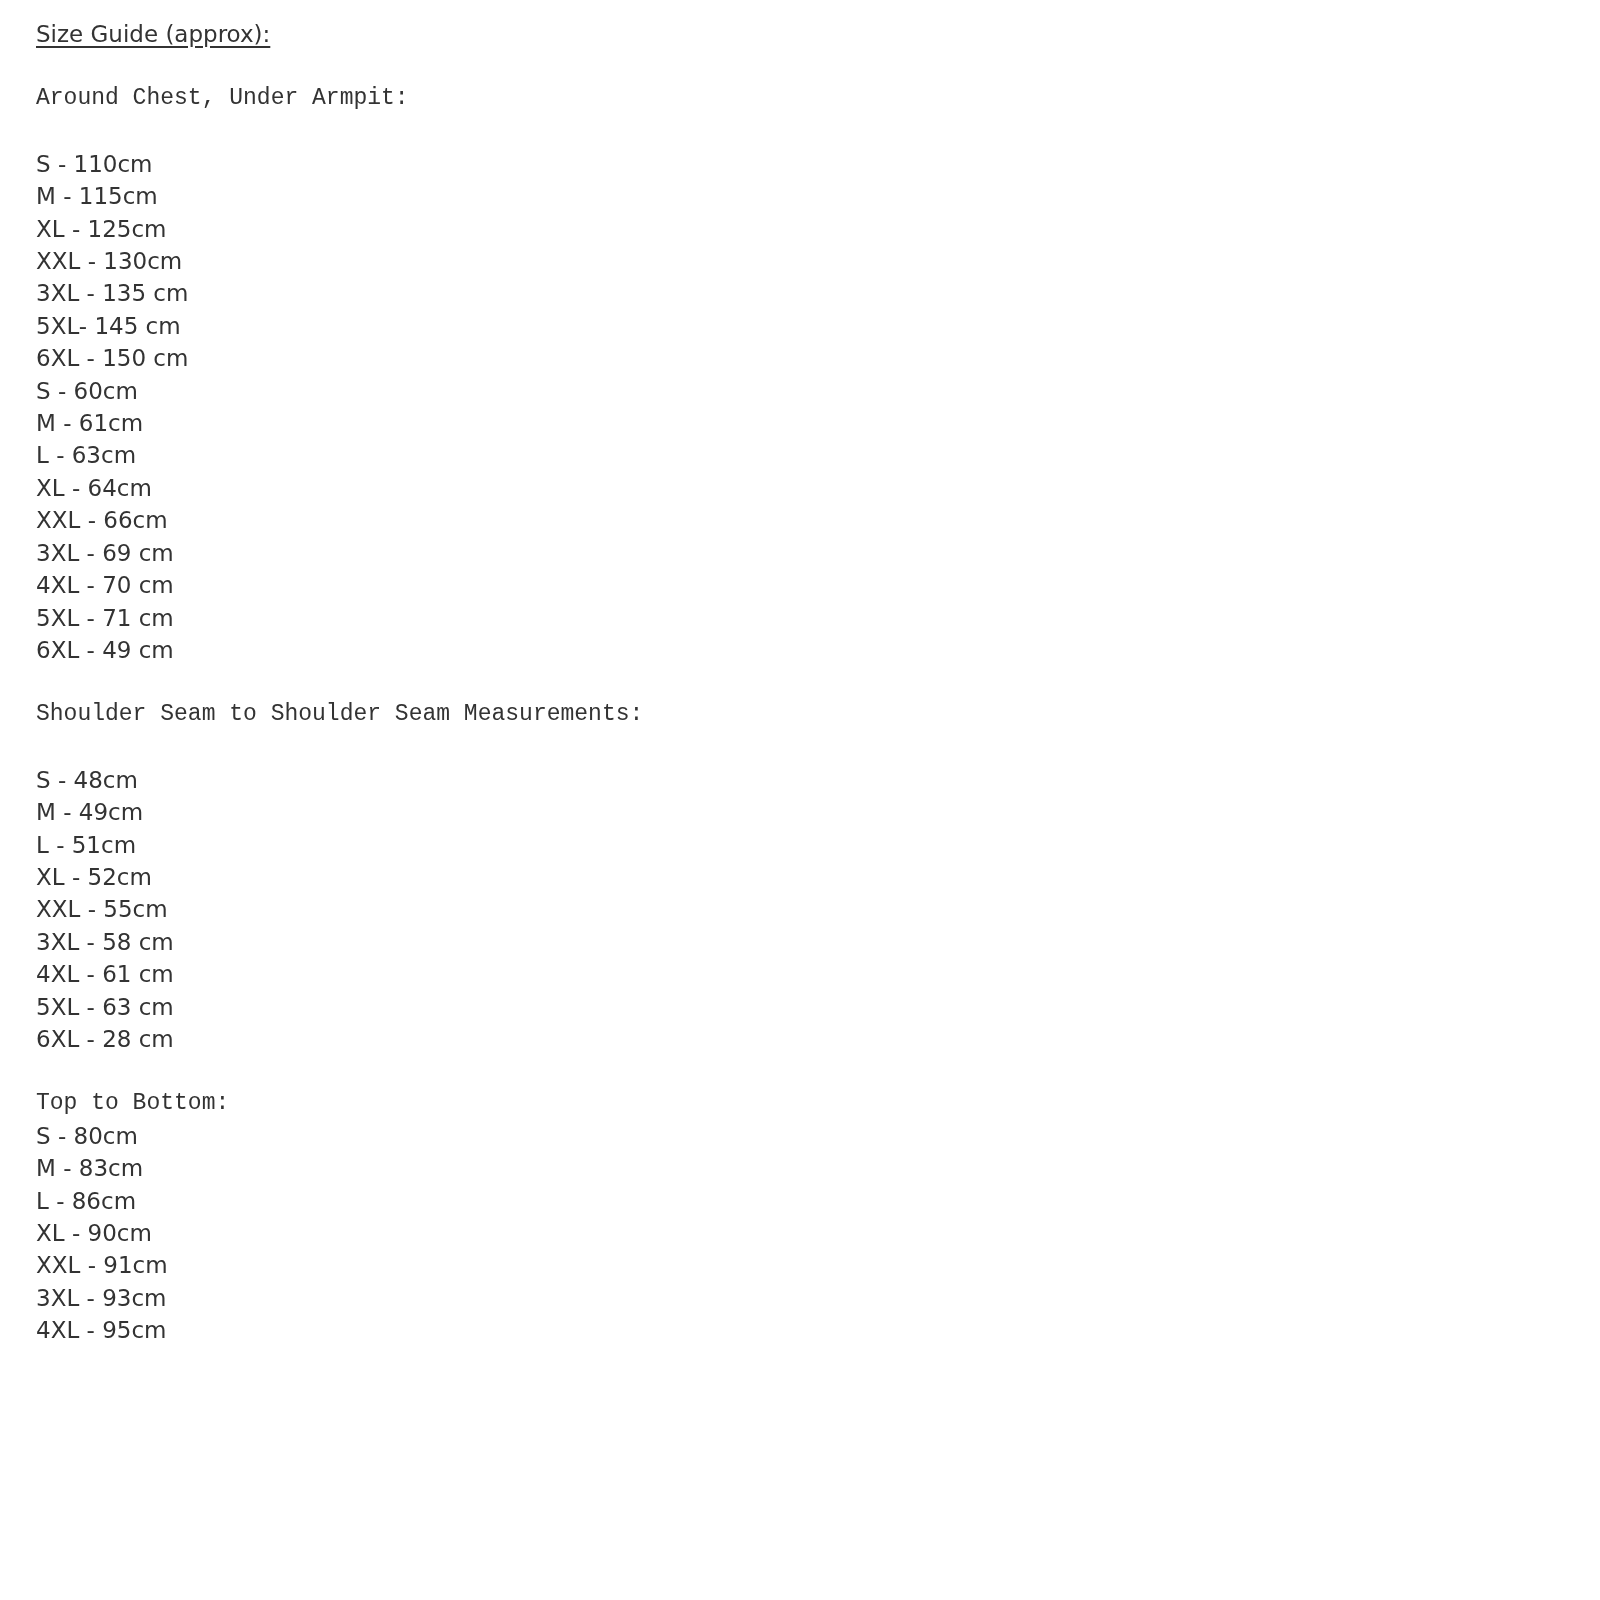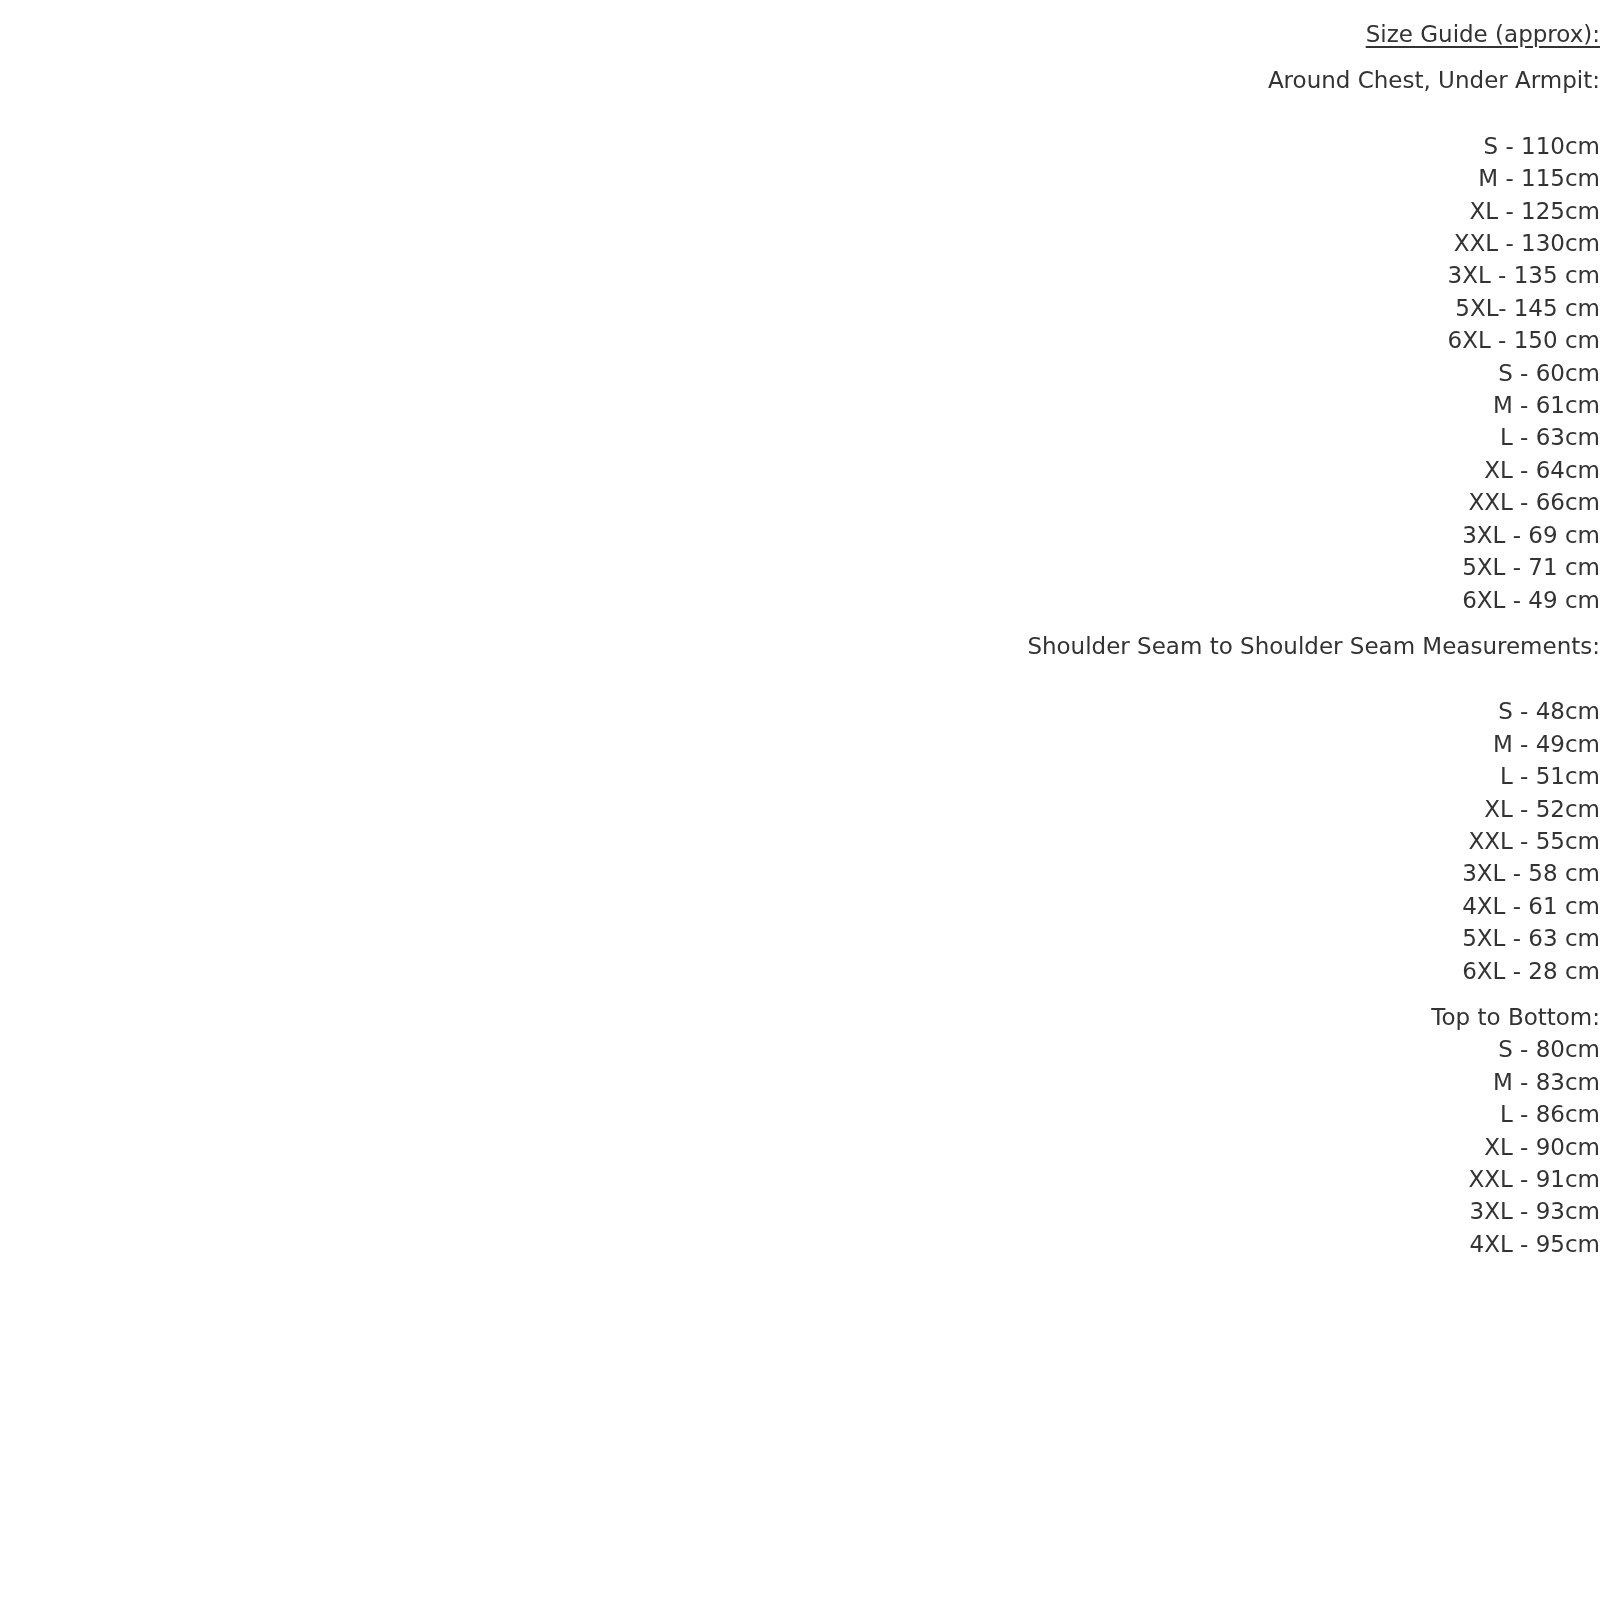--- a/index.html
+++ b/index.html
@@ -10,31 +10,32 @@
   body {
     width: 1600px;
     height: 1600px;
     overflow: hidden;
   }
   .doc {
     font-family: "DejaVu Sans", "Liberation Sans", sans-serif;
     font-size: 23px;
     line-height: 32.4px;
     color: #333333;
-    text-align: right;
+    text-align: left;
     
-    padding: 18px 0 0 108px;
+    padding: 18px 0 0 36px;
     -webkit-font-smoothing: antialiased;
   }
   .title {
     text-decoration: underline;
     text-underline-offset: 4px;
   }
   .section-heading {
-    margin-top: 14px;
+    margin-top: 32px;
+    font-family: Liberation Mono, monospace;
   }
   .gap-after {
     margin-bottom: 33px;
   }
   .size-list div {
     white-space: pre;
   }
 </style>
 </head>
 <body>
@@ -59,20 +60,21 @@
 
   <div>
     <div class="size-list">
 
     <div>S - 60cm</div>
         <div>M - 61cm</div>
         <div>L - 63cm</div>
         <div>XL - 64cm</div>
         <div>XXL - 66cm</div>
         <div>3XL - 69 cm</div>
+        <div>4XL - 70 cm</div>
         <div>5XL - 71 cm</div>
         <div>6XL - 49 cm</div>
       </div>
   </div>
 
   <div>
     <div class="section-heading gap-after">Shoulder Seam to Shoulder Seam Measurements:</div>
     <div class="size-list">
 
     <div>S - 48cm</div>

